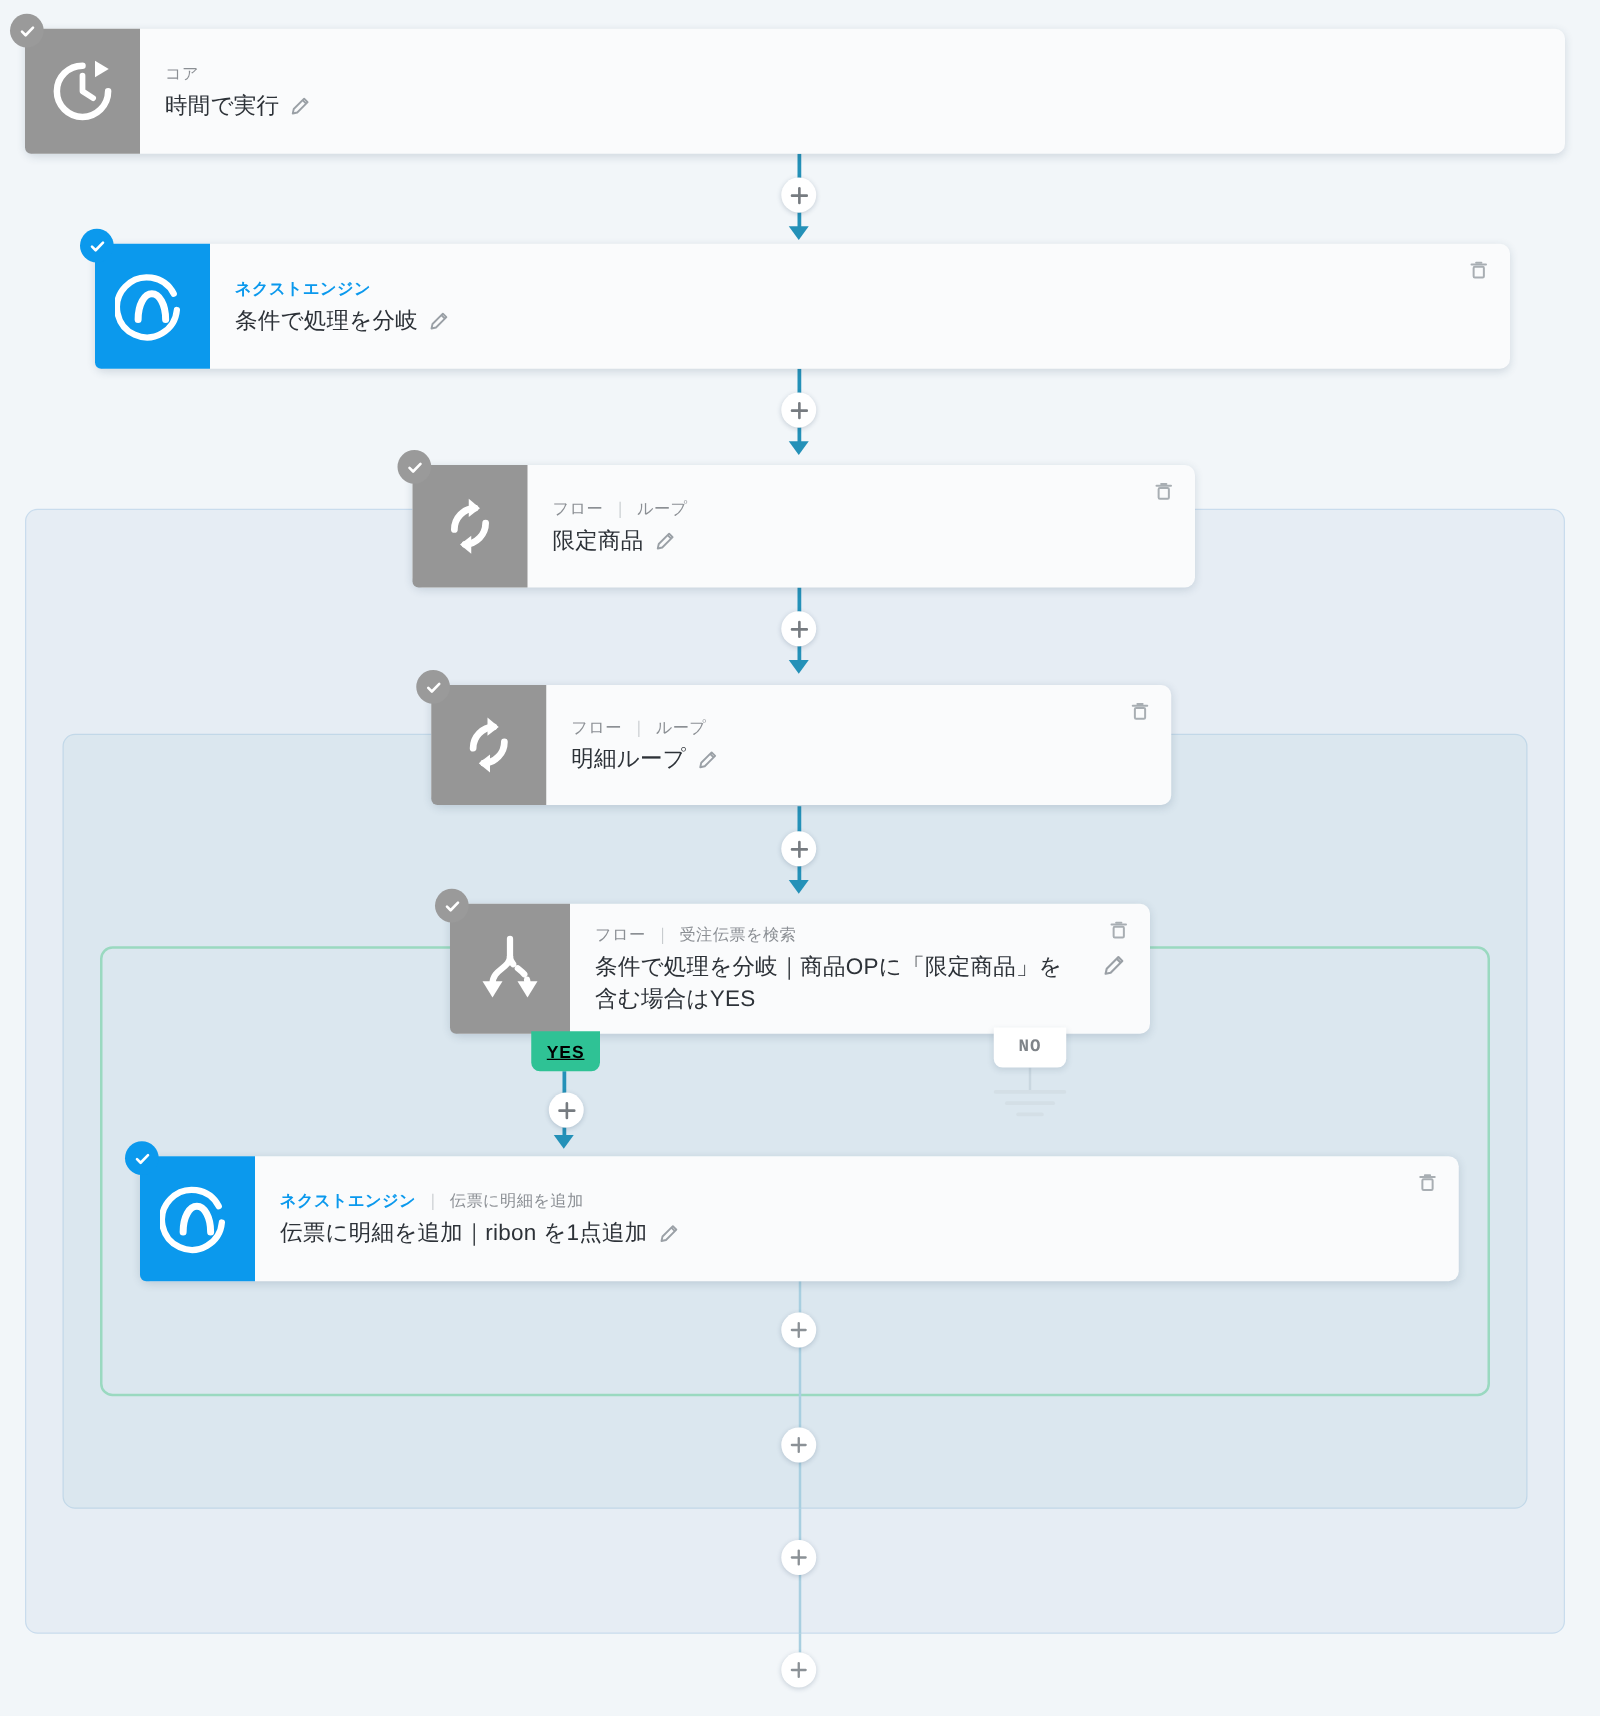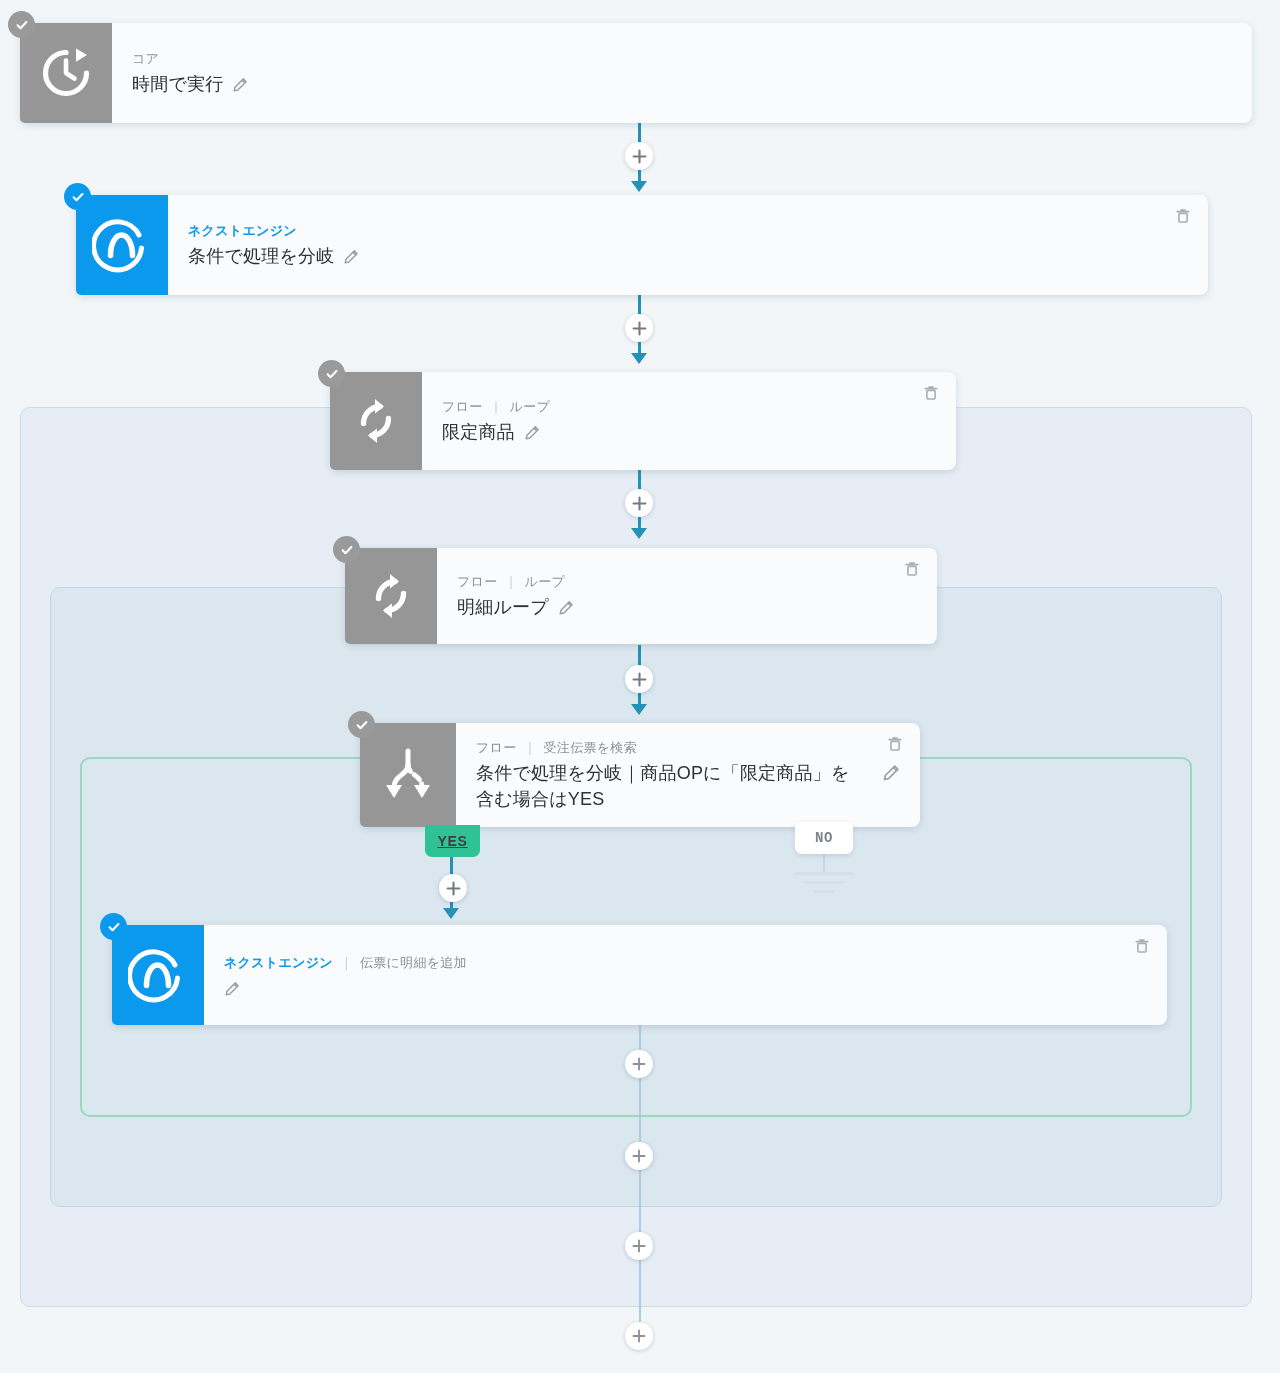--- a/index.html
+++ b/index.html
@@ -144,21 +144,21 @@
   
   .branch-badge {
     position: absolute;
     min-width: 52px;
     height: 32px;
     border-radius: 0 0 7px 7px;
     display: flex; align-items: center; justify-content: center;
     font-size: 14px; font-weight: 700; letter-spacing: .7px;
     z-index: 6;
   }
-  .branch-badge.yes { background: #2fc295; color: #404040; text-decoration: underline; }
+  .branch-badge.yes { background: #2fc295; color: #000000; text-decoration: underline; }
   .branch-badge.no {
     background: #ffffff; color: #7f8489;
     box-shadow: 0 2px 5px rgba(40,70,100,.14);
     font-family: Liberation Mono, monospace;
   }
   
   .terminator { position: absolute; z-index: 4; }
   .terminator .stem { position: absolute; width: 2px; background: #c9d7e0; }
   .terminator .bar { position: absolute; height: 3px; background: #d4dfe6; border-radius: 2px; }
 </style>
@@ -423,20 +423,21 @@
         <path d="M18.5 40.5c0-12 5-20.5 11-20.5s11 8.5 11 20.5" fill="none" stroke="#fff" stroke-width="5.6" stroke-linecap="round"></path>
       </svg>
     </div>
     <div class="card-body">
       <div class="card-kicker">
         <span class="brand">ネクストエンジン</span>
         <span class="sep">｜</span>
         <span>伝票に明細を追加</span>
       </div>
       <div class="card-title-row">
+        <span class="card-title">伝票に明細を追加｜ribon を1点追加</span>
         <span class="pencil">
           <svg width="16" height="16" viewBox="0 0 16 16" aria-hidden="true">
             <path d="M11.3 1.9l2.8 2.8-8.3 8.3-3.6.8.8-3.6z" fill="none" stroke="#9aa0a6" stroke-width="1.5" stroke-linejoin="round"></path>
             <path d="M10.1 3.1l2.8 2.8" stroke="#9aa0a6" stroke-width="1.5"></path>
           </svg>
         </span>
       </div>
     </div>
     <span class="trash">
       <svg width="18" height="18" viewBox="0 0 18 18" aria-hidden="true">

